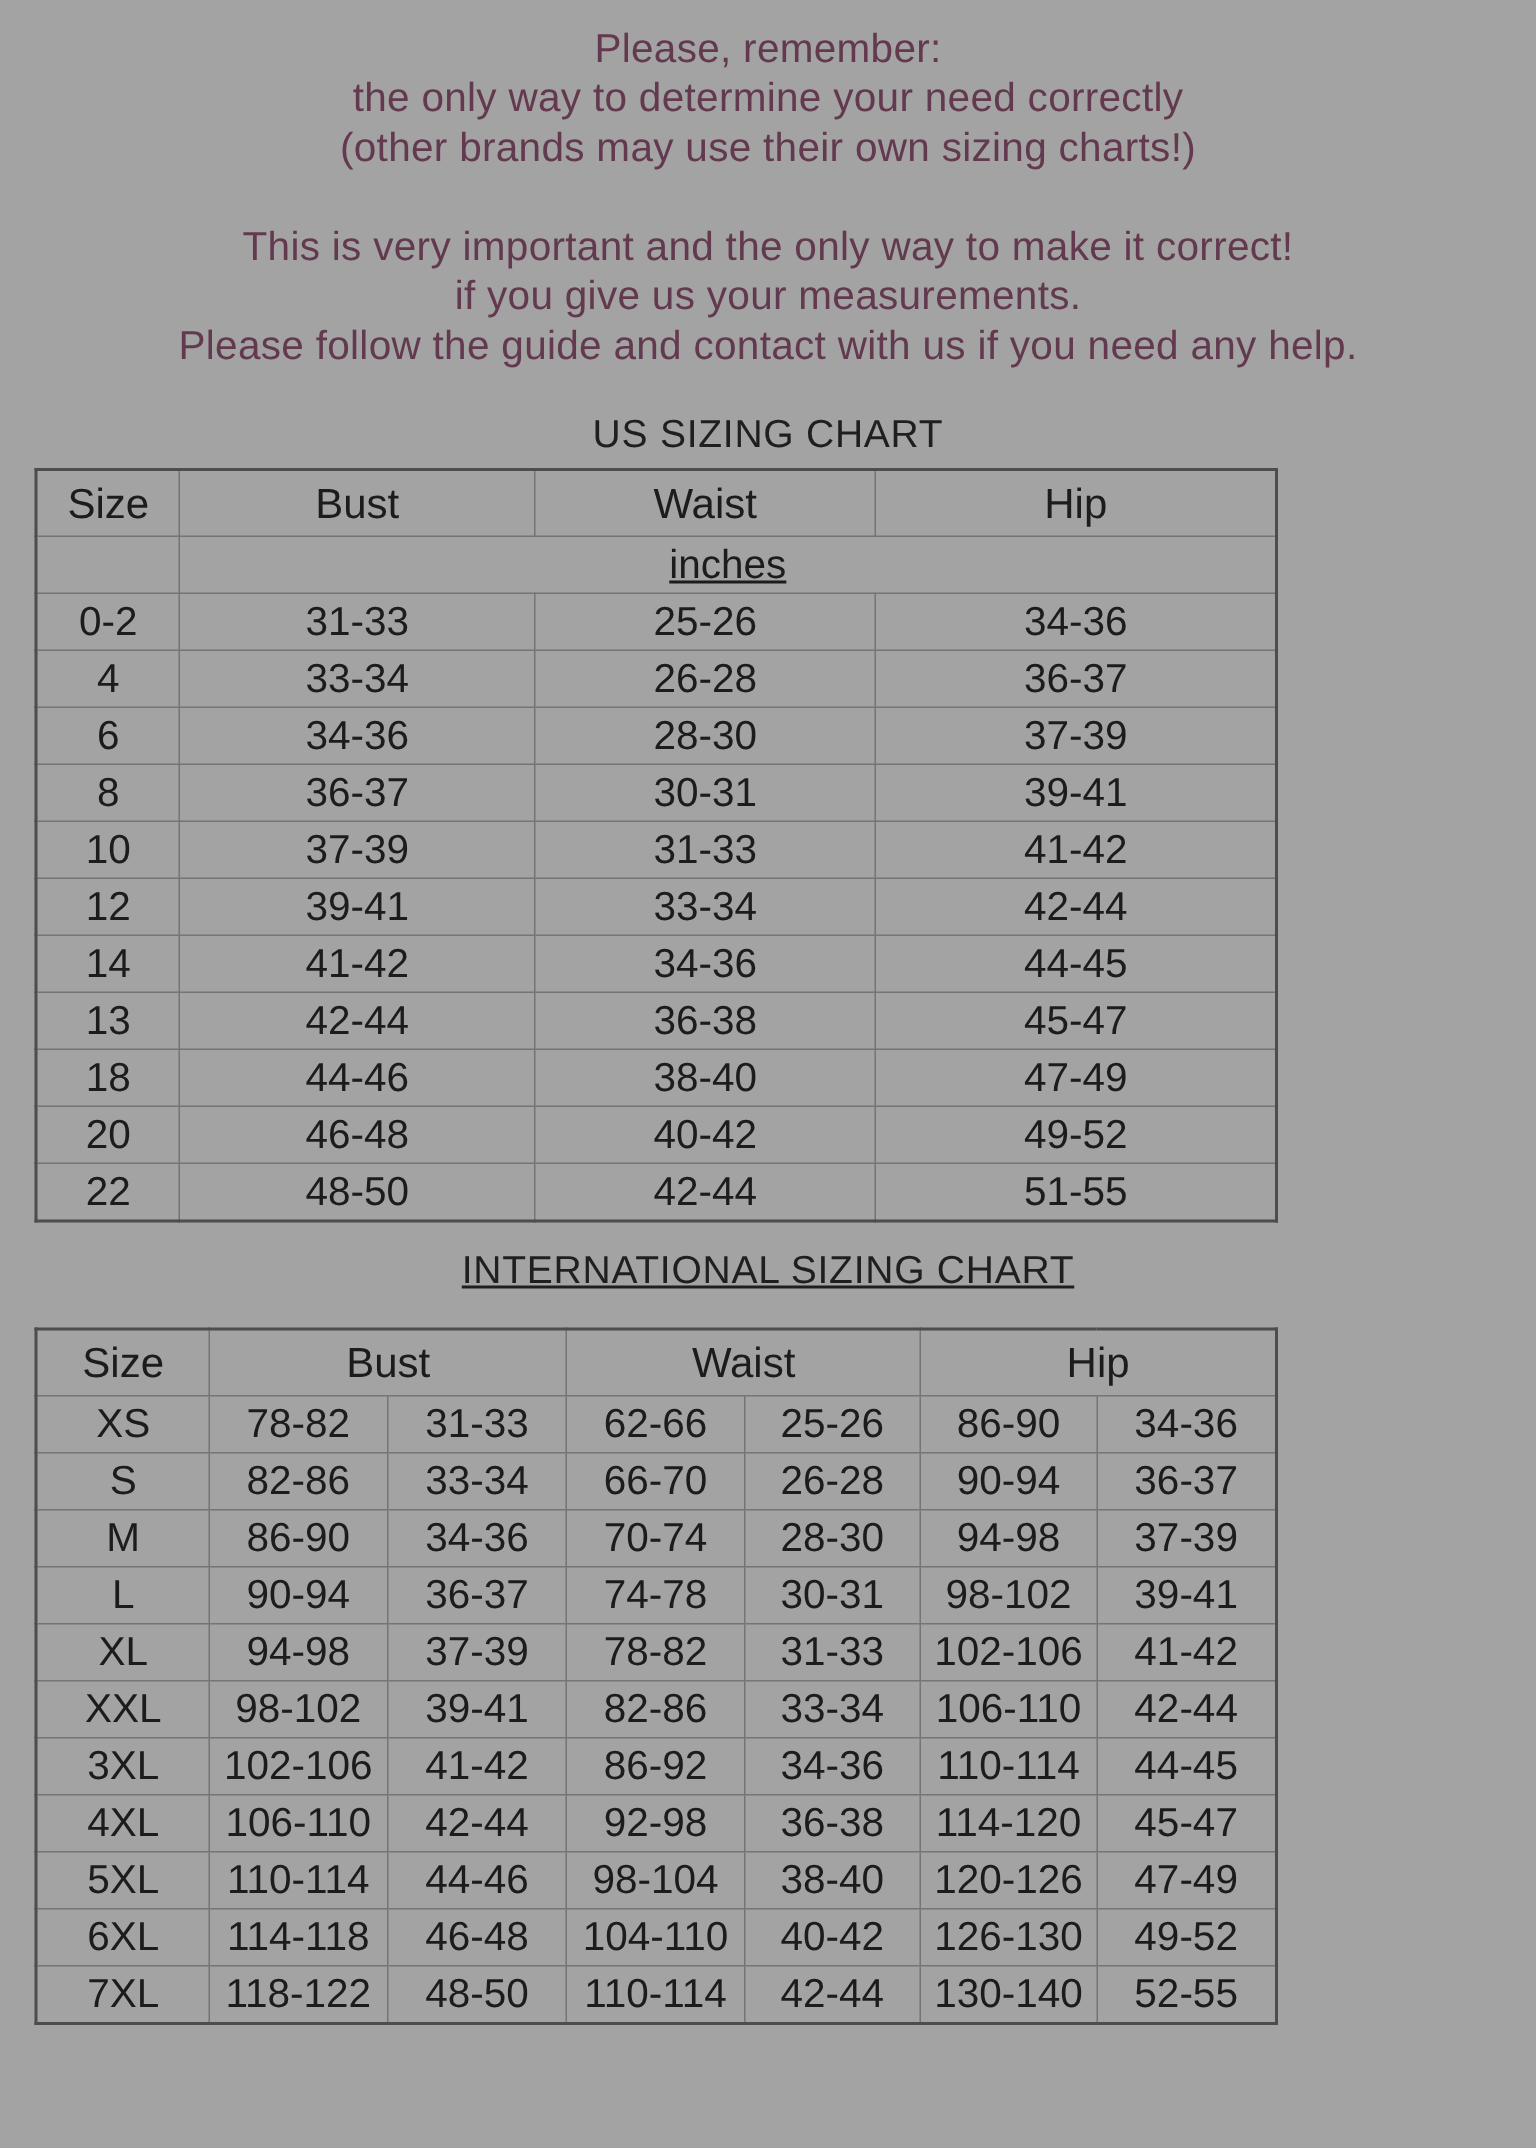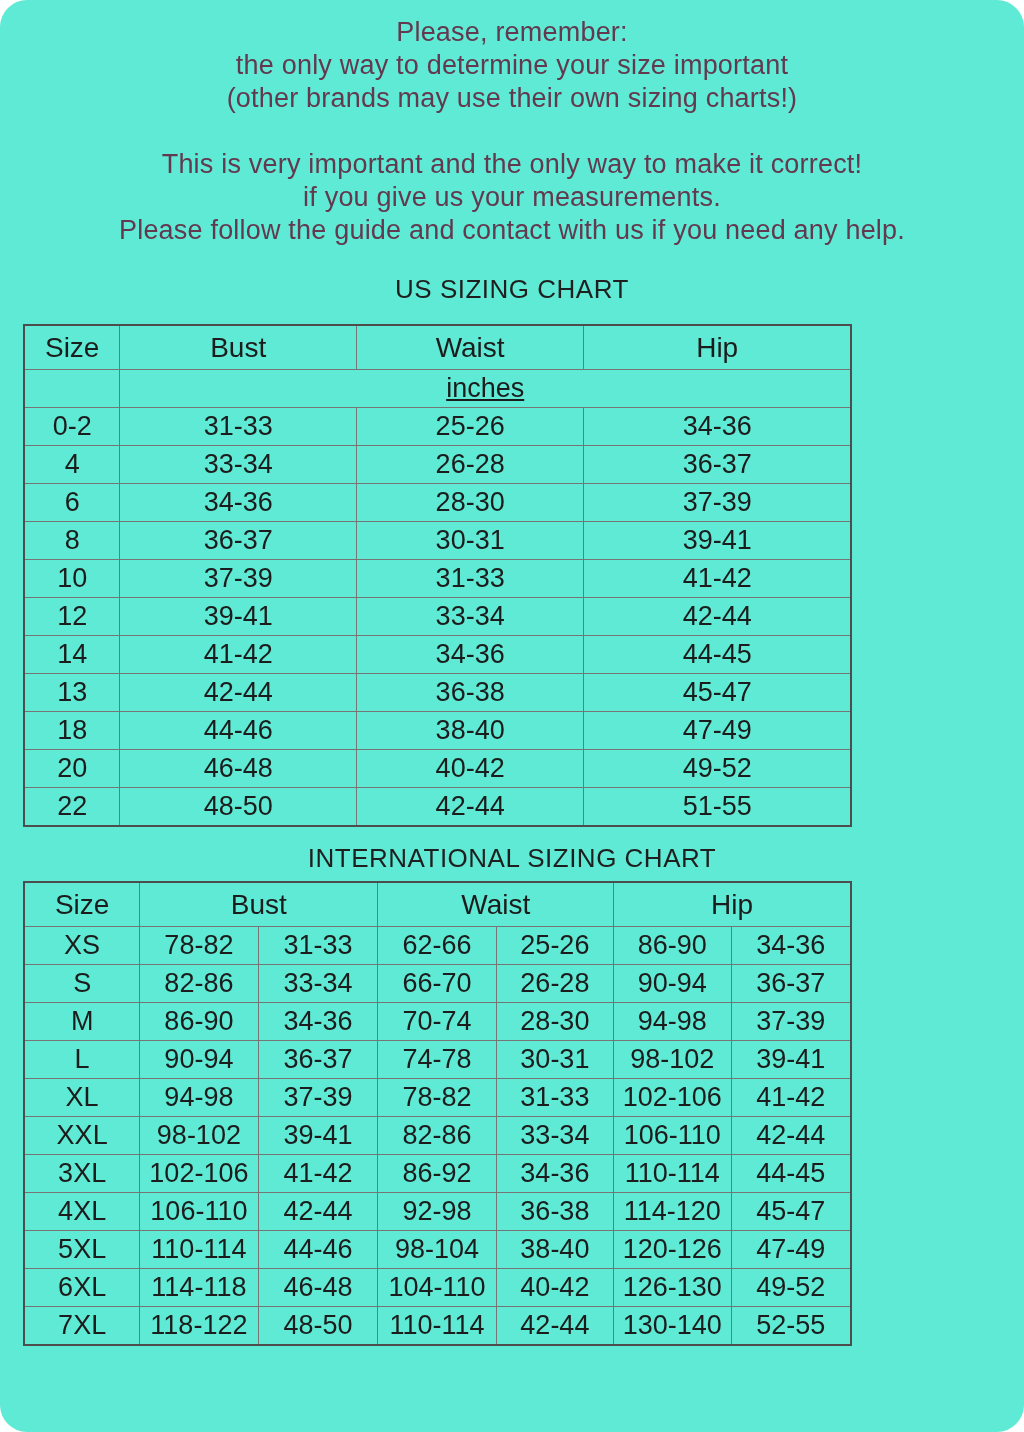--- a/index.html
+++ b/index.html
@@ -9,24 +9,23 @@
     width: 1024px;
   }
   body {
     font-family: "Liberation Sans", sans-serif;
     color: #1c1c1c;
     -webkit-font-smoothing: antialiased;
   }
   .page {
     width: 1024px;
     height: 1432px;
-    background: #5eead4;
+    background: #a3a3a3;
     overflow: hidden;
     box-sizing: border-box;
-    border-radius: 27px;
   }
   
   .intro {
     padding-top: 16px;
     text-align: center;
     color: #63394f;
     font-size: 27px;
     font-weight: 300;
     line-height: 33px;
     letter-spacing: 0.2px;
@@ -39,22 +38,22 @@
   }
   
   .chart-title {
     text-align: center;
     font-size: 26px;
     font-weight: 400;
     color: #1f1f1f;
     letter-spacing: 0.5px;
     margin: 0;
   }
-  .chart-title.us    { margin-top: 27px; margin-bottom: 19px; }
-  .chart-title.intl  { margin-top: 16px; margin-bottom: 7px; }
+  .chart-title.us    { margin-top: 27px; margin-bottom: 7px; }
+  .chart-title.intl  { margin-top: 16px; margin-bottom: 23px; text-decoration: underline; }
   
   table.sizing {
     border-collapse: collapse;
     table-layout: fixed;
     width: 829px;
     margin-left: 23px;
     border: 2px solid #4d4d4d;
   }
   table.sizing th,
   table.sizing td {
@@ -80,21 +79,21 @@
     text-decoration: underline;
   }
 </style>
 </head>
 <body>
 
 <div class="page">
 
   <div class="intro">
     <div class="line">Please, remember:</div>
-    <div class="line">the only way to determine your size important</div>
+    <div class="line">the only way to determine your need correctly</div>
     <div class="line">(other brands may use their own sizing charts!)</div>
     <div class="para-gap"></div>
     <div class="line">This is very important and the only way to make it correct!</div>
     <div class="line">if you give us your measurements.</div>
     <div class="line">Please follow the guide and contact with us if you need any help.</div>
   </div>
 
   <h2 class="chart-title us">US SIZING CHART</h2>
 
   <table class="sizing">

